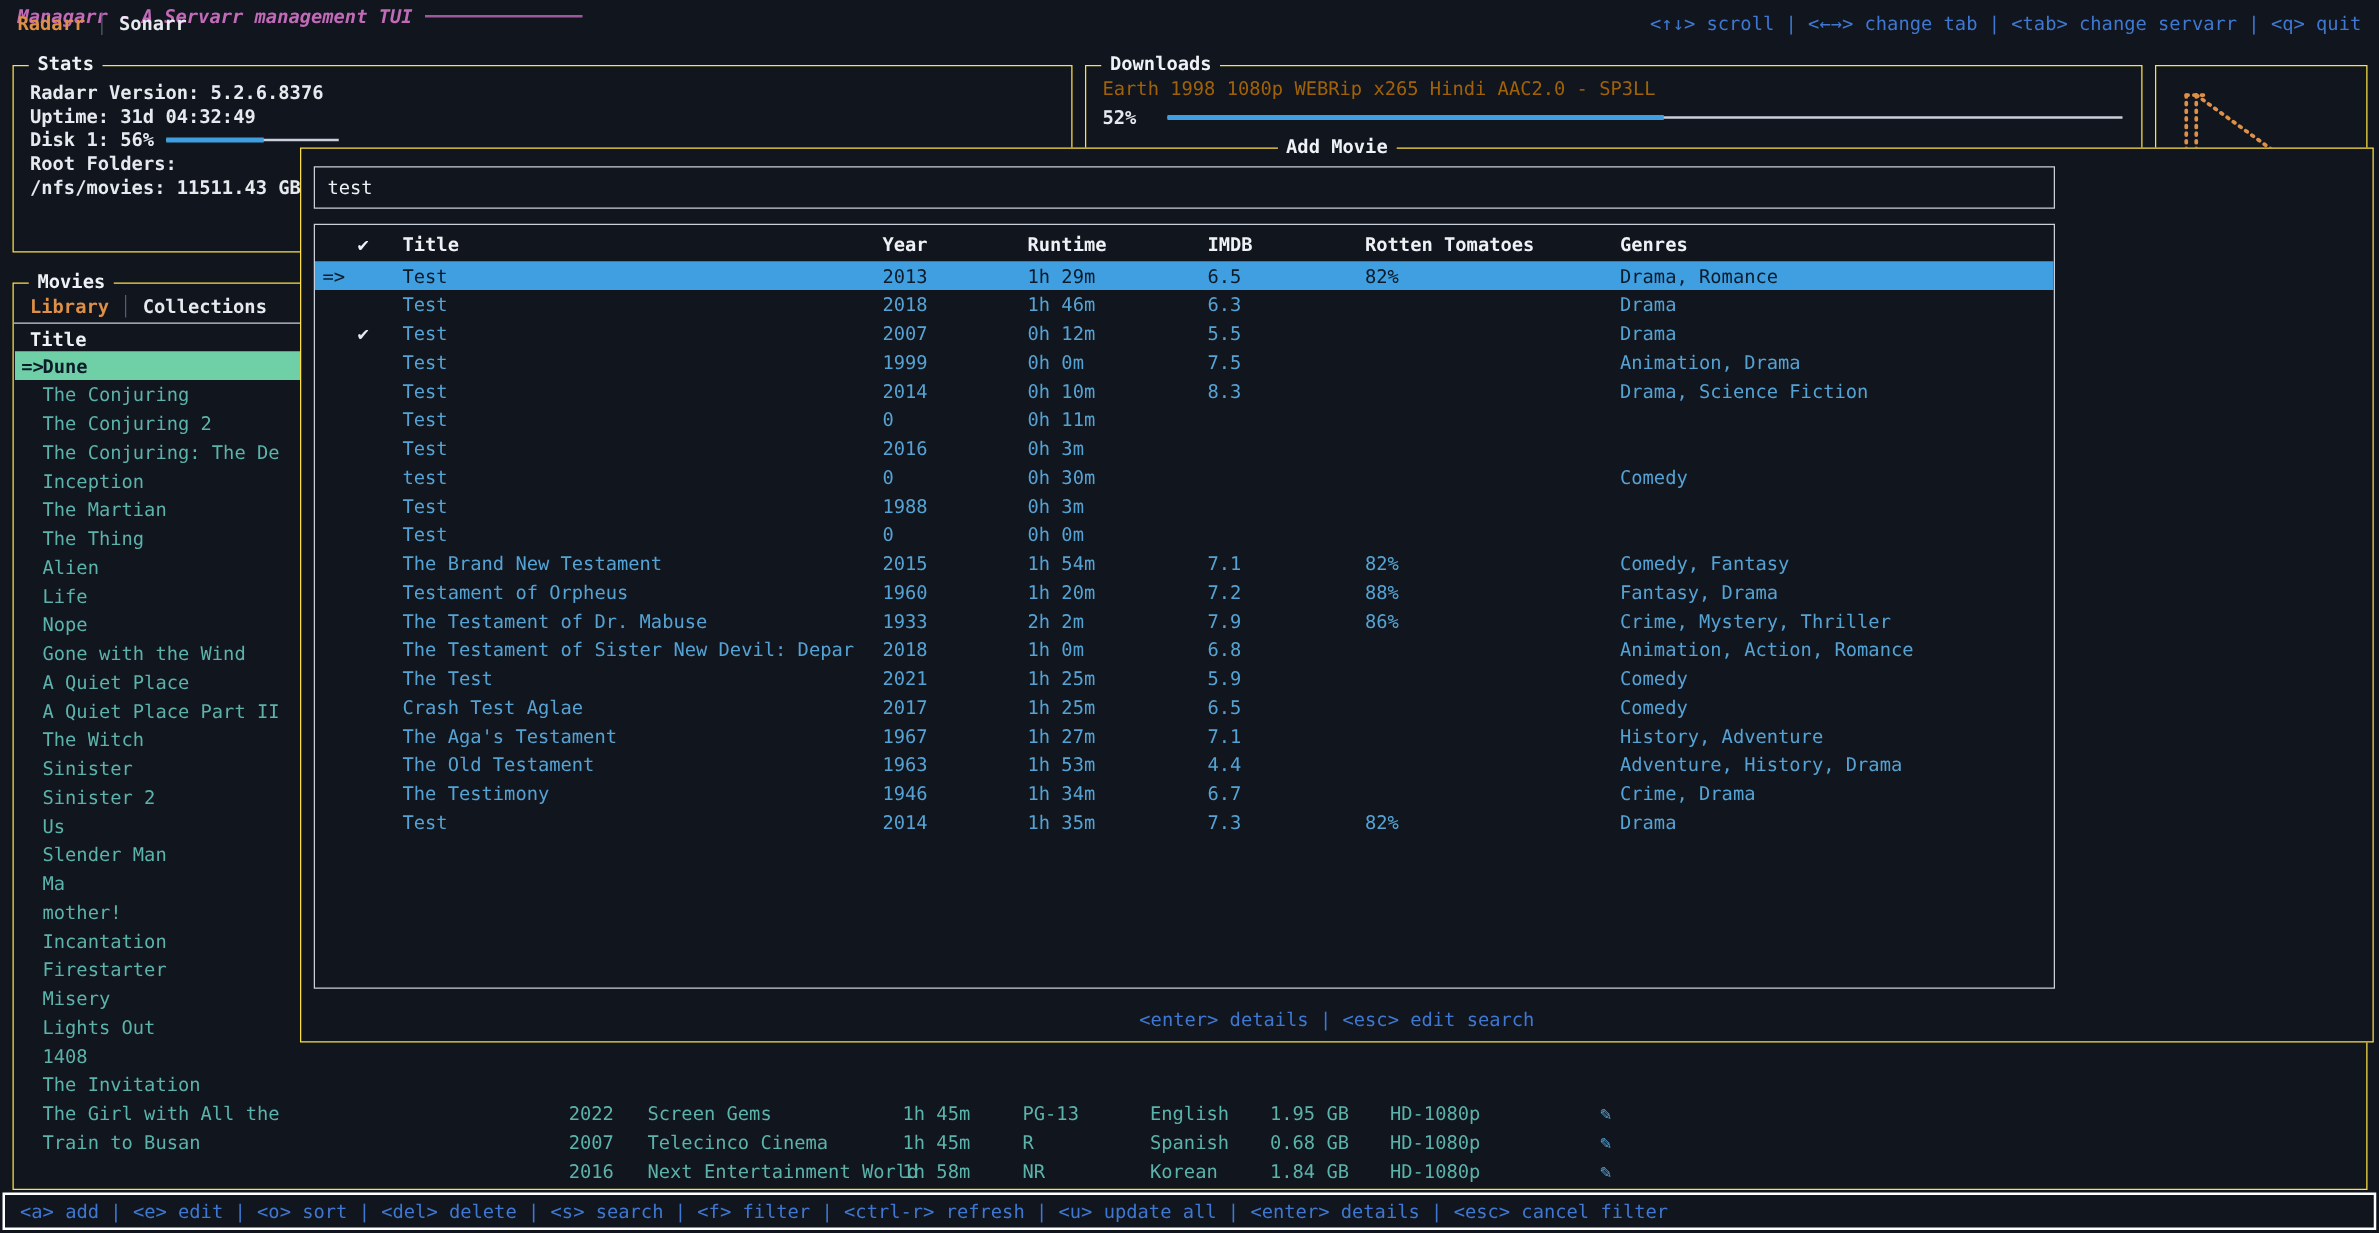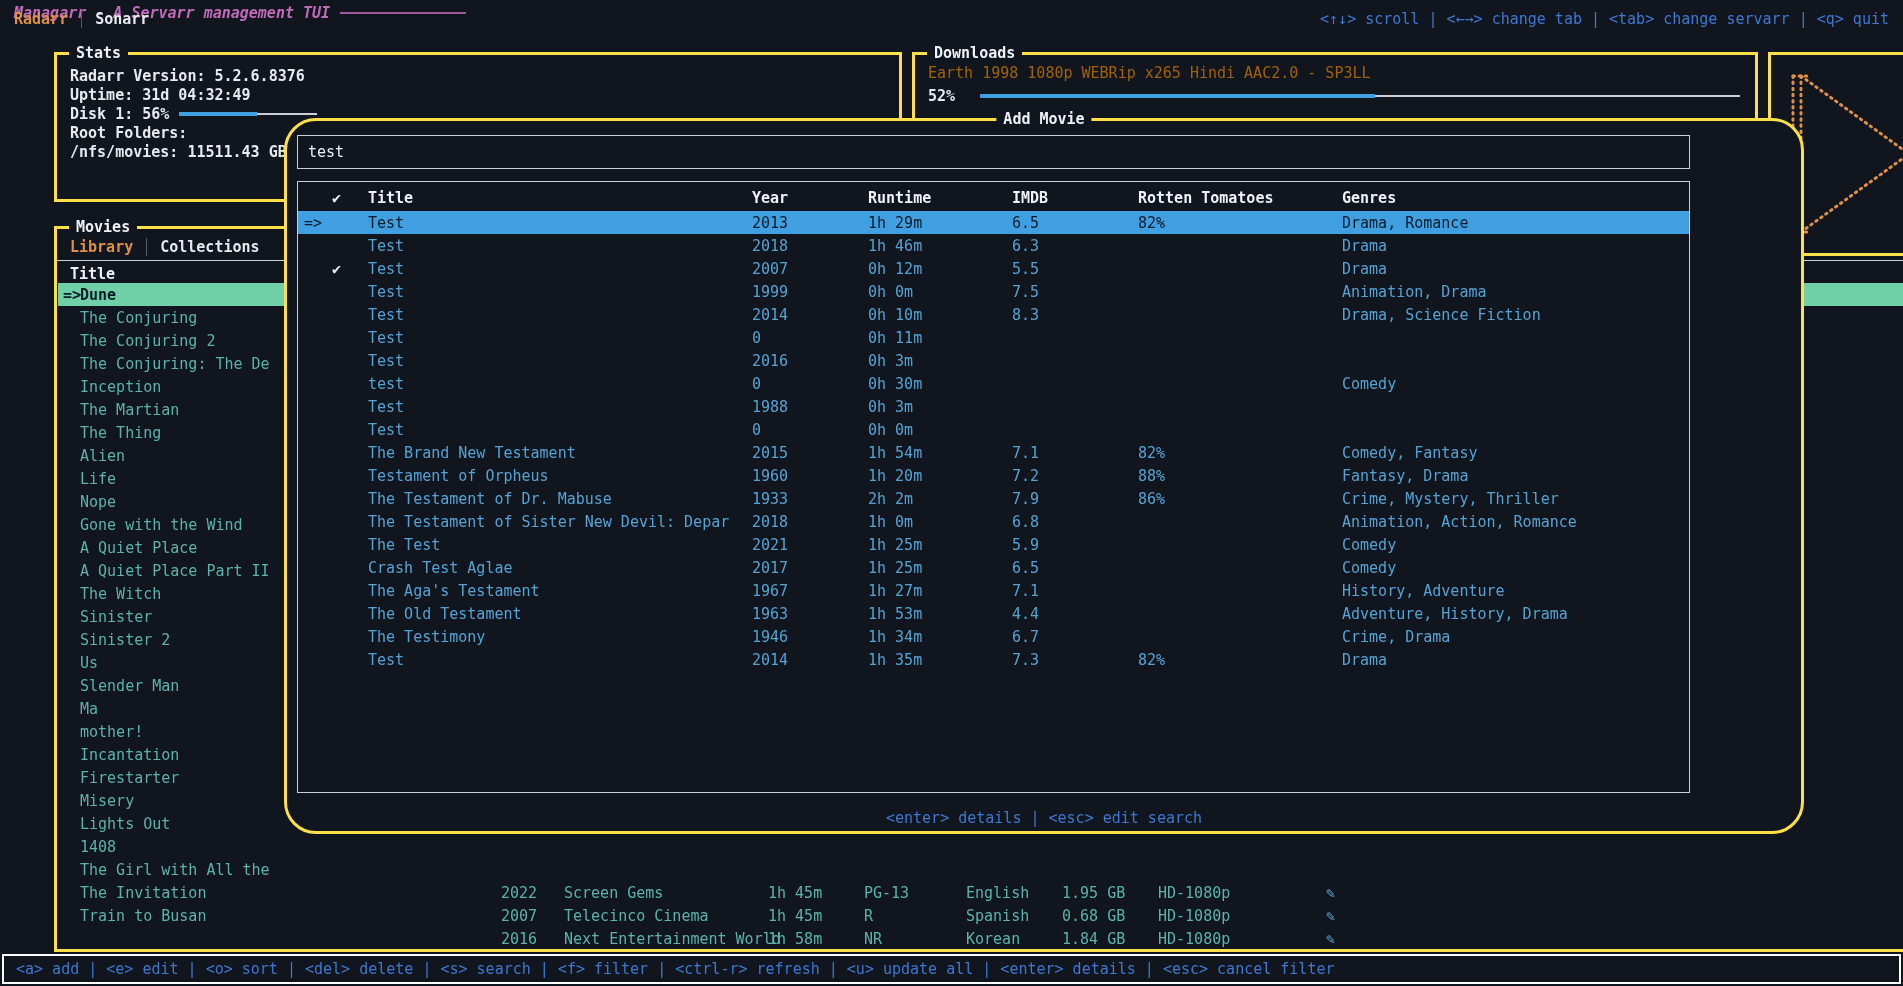--- a/index.html
+++ b/index.html
@@ -5,21 +5,21 @@
   * { margin:0; padding:0; box-sizing:border-box; }
   html,body { width:1903px; height:986px; }
   body {
     background:#11151e;
     font-family:"DejaVu Sans Mono","DejaVu Sans",monospace;
     font-size:15px;
     color:#e6eaef;
     position:relative;
     overflow:hidden;
   }
-  .panel { position:absolute; border:3px solid #fde047; background:#11151e;margin-left:44px; }
+  .panel { position:absolute; border:1px solid #fde047; background:#11151e; }
   .panel-title {
     position:absolute; top:-11px; left:12px;
     background:#11151e; padding:0 7px;
     font-weight:bold; color:#eef1f5; white-space:nowrap;
   }
 
   
   .titlebar { position:absolute; left:14px; top:3px; height:20px; display:flex; align-items:center; }
   .app-title { color:#c06ab8; font-style:italic; font-weight:bold; white-space:pre; }
   .title-rule { width:126px; border-top:2px solid #c06ab8; margin-left:10px; opacity:.8; }
@@ -66,21 +66,21 @@
   .lib-row { height:23px; display:flex; align-items:center; color:#5bb3ab; white-space:pre; cursor:default; }
   .lib-row .lib-marker { width:22px; padding-left:5px; }
   .lib-row.sel { background:#6fcfa6; color:#0c1b2a; font-weight:bold; }
 
   .detail-rows { position:absolute; left:444px; top:652px; }
   .detail-row { display:grid; grid-template-columns:63px 204px 96px 102px 96px 96px 168px 30px;
                 height:23px; align-items:center; color:#5bb3ab; white-space:pre; }
   .detail-row .d-icon { color:#57a3d4; }
 
   
-  .modal { left:240px; top:118px; width:1520px; height:716px; z-index:5;border-radius:32px; }
+  .modal { left:240px; top:118px; width:1659px; height:716px; z-index:5; }
   .modal .panel-title { left:50%; transform:translateX(-50%); }
   .search-box { position:absolute; left:10px; top:14px; width:1393px; height:34px;
                 border:1px solid #c9d0da; display:flex; align-items:center; padding:0 10px; }
   .search-box input {
     background:transparent; border:none; outline:none; width:100%;
     color:#eef1f5; font:inherit;
   }
   .results-table { position:absolute; left:10px; top:60px; width:1393px; height:612px;
                    border:1px solid #c9d0da; padding-top:3px; overflow:hidden; }
   .amt-grid { display:grid; grid-template-columns:28px 36px 384px 116px 144px 126px 204px 1fr;
@@ -253,26 +253,26 @@
         <span class="lib-title">Lights Out</span>
       </div>
 
       <div class="lib-row">
         <span class="lib-marker"></span>
         <span class="lib-title">1408</span>
       </div>
 
       <div class="lib-row">
         <span class="lib-marker"></span>
+        <span class="lib-title">The Invitation</span>
+      </div>
+
+      <div class="lib-row">
+        <span class="lib-marker"></span>
         <span class="lib-title">The Girl with All the</span>
-      </div>
-
-      <div class="lib-row">
-        <span class="lib-marker"></span>
-        <span class="lib-title">The Invitation</span>
       </div>
 
 
       <div class="lib-row">
         <span class="lib-marker"></span>
         <span class="lib-title">Train to Busan</span>
       </div>
     </div>
 
   <div class="detail-rows">

